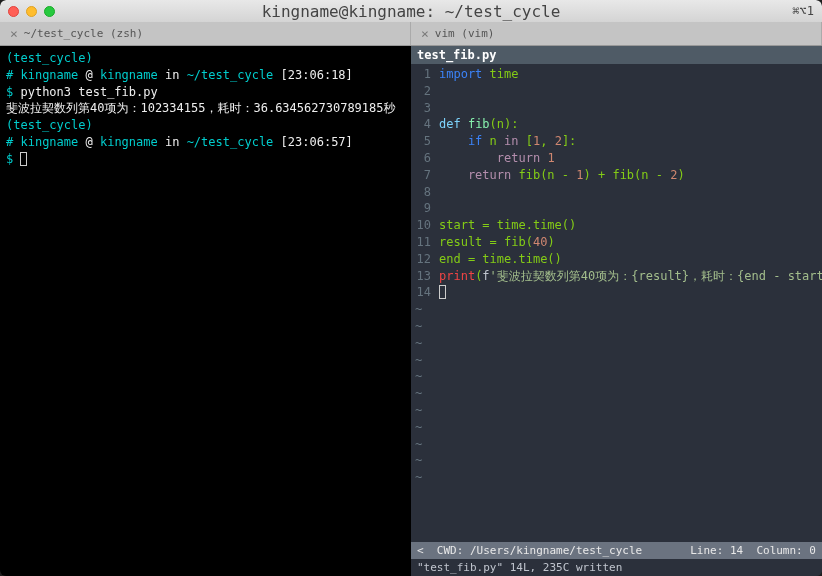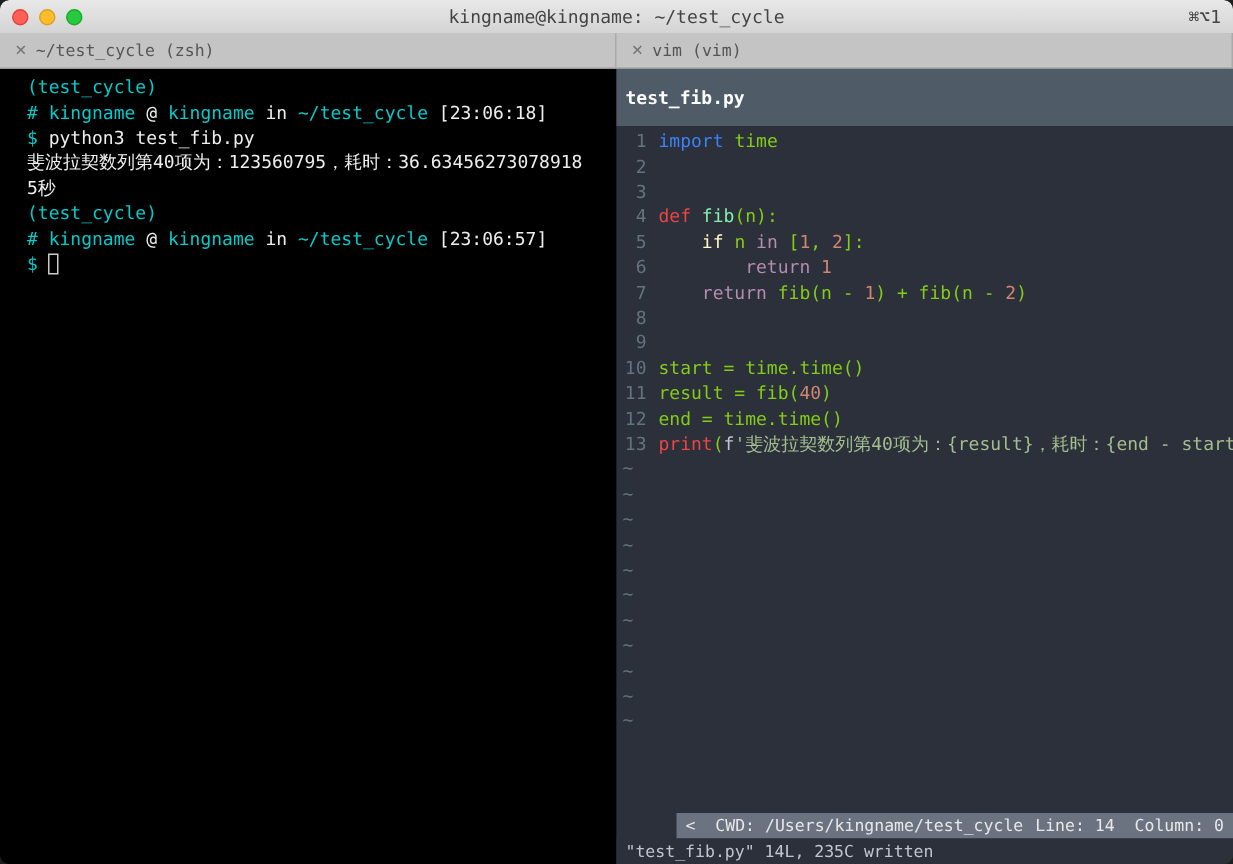--- a/index.html
+++ b/index.html
@@ -24,21 +24,21 @@
 }
 .traffic { display: flex; gap: 7px; align-items: center; }
 .dot { width: 11px; height: 11px; border-radius: 50%; }
 .dot.red { background: #ff5f56; border: 0.5px solid #e0443e; }
 .dot.yellow { background: #ffbd2e; border: 0.5px solid #dea123; }
 .dot.green { background: #27c93f; border: 0.5px solid #1aab29; }
 .title-center {
   position: absolute;
   left: 0; right: 0;
   text-align: center;
-  font-size: 12px;
+  font-size: 16px;
   color: #444;
   pointer-events: none;
 }
 .title-right {
   margin-left: auto;
   font-size: 12px;
   color: #444;
 }
 .tabbar {
   height: 24px;
@@ -62,21 +62,21 @@
   cursor: pointer;
 }
 .panes {
   display: flex;
   height: calc(576px - 22px - 24px);
 }
 .pane-left {
   width: 50%;
   background: #000;
   color: #ccc;
-  padding: 4px 18px;
+  padding: 4px 6px;
   font-size: 12px;
   line-height: 1.4;
   overflow: hidden;
 }
 .pane-right {
   width: 50%;
   background: #2b303b;
   color: #c0c5ce;
   display: flex;
   flex-direction: column;
@@ -88,21 +88,21 @@
 .cursor-block {
   display: inline-block;
   width: 7px;
   height: 14px;
   border: 1px solid #ccc;
   vertical-align: text-bottom;
 }
 .editor-tabline {
   background: #4f5b66;
   color: #fff;
-  padding: 12px 6px;
+  padding: 2px 6px;
   font-size: 12px;
   font-weight: bold;
 }
 .editor-body {
   flex: 1;
   display: flex;
   flex-direction: column;
   padding-top: 2px;
 }
 .code-line {
@@ -115,23 +115,23 @@
   text-align: right;
   color: #65737e;
   padding-right: 8px;
   flex-shrink: 0;
 }
 .code-content {
   white-space: pre;
   flex: 1;
 }
 .kw-import { color: #3b82f6; }
-.kw-def { color: #ef4444; }
+.kw-def { color: #7dd3fc; }
 .kw-return { color: #b48ead; }
-.kw-if { color: #fef9c3; }
+.kw-if { color: #3b82f6; }
 .kw-in { color: #b48ead; }
 .fn-name { color: #86efac; }
 .num { color: #d08770; }
 .builtin { color: #ef4444; }
 .fstring { color: #a3be8c; }
 .fstring-prefix { color: #c0c5ce; }
 .ident { color: #84cc16; }
 .tilde-line {
   color: #65737e;
   padding-left: 4px;
@@ -139,21 +139,20 @@
   line-height: 1.4;
 }
 .statusbar {
   background: #6b7380;
   color: #e8e8e8;
   font-size: 11px;
   padding: 2px 6px;
   display: flex;
   justify-content: space-between;
   white-space: pre;
-  margin-left: 40px;
 }
 .msgbar {
   background: #2b303b;
   color: #c0c5ce;
   font-size: 11px;
   padding: 2px 6px;
 }
 </style>
 </head>
 <body>
@@ -178,21 +177,21 @@
     <span>vim (vim)</span>
   </div>
 </div>
 
 <div class="panes">
 
   <div class="pane-left">
     <div class="term-line"><span class="cyan">(test_cycle)</span></div>
     <div class="term-line"><span class="cyan"># </span><span class="cyan">kingname</span><span class="white"> @ </span><span class="cyan">kingname</span><span class="white"> in </span><span class="cyan">~/test_cycle</span><span class="white"> [23:06:18]</span></div>
     <div class="term-line"><span class="cyan">$ </span><span class="white">python3 test_fib.py</span></div>
-    <div class="term-line"><span class="white">斐波拉契数列第40项为：123560795，耗时：36.634562730789185秒</span></div>
+    <div class="term-line"><span class="white">斐波拉契数列第40项为：102334155，耗时：36.634562730789185秒</span></div>
     <div class="term-line"><span class="cyan">(test_cycle)</span></div>
     <div class="term-line"><span class="cyan"># </span><span class="cyan">kingname</span><span class="white"> @ </span><span class="cyan">kingname</span><span class="white"> in </span><span class="cyan">~/test_cycle</span><span class="white"> [23:06:57]</span></div>
     <div class="term-line"><span class="cyan">$ </span><span class="cursor-block"></span></div>
   </div>
 
   <div class="pane-right">
     <div class="editor-tabline">test_fib.py</div>
     <div class="editor-body">
       <div class="code-line">
           <span class="gutter">1</span>
@@ -238,20 +237,24 @@
           <span class="gutter">11</span>
           <span class="code-content"><span class="ident">result = fib(</span><span class="num">40</span><span class="ident">)</span></span>
         </div>
       <div class="code-line">
           <span class="gutter">12</span>
           <span class="code-content"><span class="ident">end = time.time()</span></span>
         </div>
       <div class="code-line">
           <span class="gutter">13</span>
           <span class="code-content"><span class="builtin">print</span><span class="ident">(</span><span class="fstring-prefix">f</span><span class="fstring">'斐波拉契数列第40项为：{result}，耗时：{end - start}秒'</span></span>
+        </div>
+      <div class="code-line">
+          <span class="gutter">14</span>
+          <span class="code-content"><span class="cursor-block"></span></span>
         </div>
       <div class="tilde-line">~</div>
       <div class="tilde-line">~</div>
       <div class="tilde-line">~</div>
       <div class="tilde-line">~</div>
       <div class="tilde-line">~</div>
       <div class="tilde-line">~</div>
       <div class="tilde-line">~</div>
       <div class="tilde-line">~</div>
       <div class="tilde-line">~</div>

